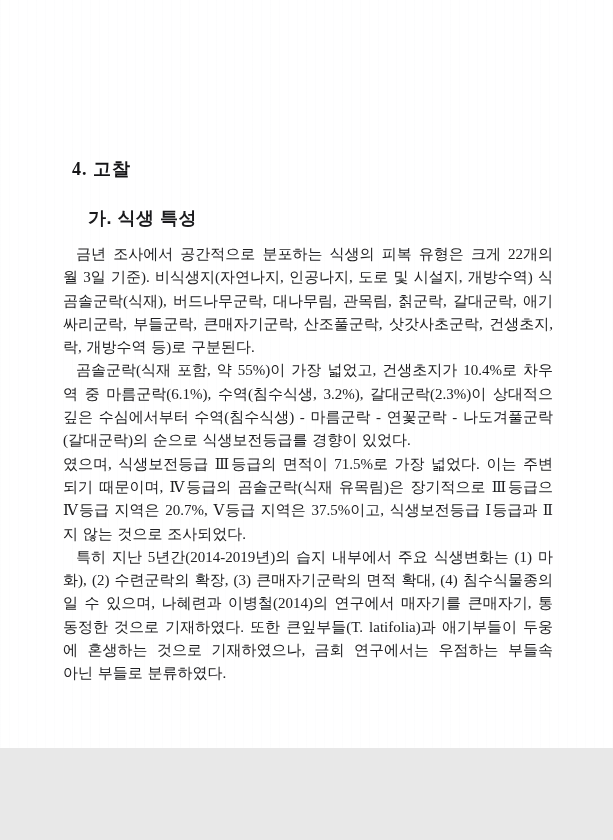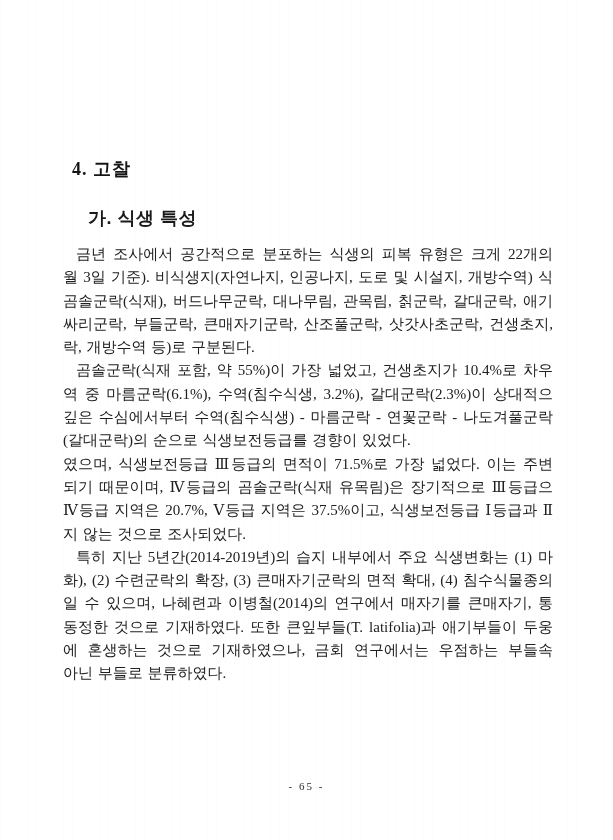--- a/index.html
+++ b/index.html
@@ -3,21 +3,21 @@
 <meta charset="utf-8">
 <style>
   html, body {
     margin: 0;
     padding: 0;
     background: #e8e8e8;
   }
   .page {
     position: relative;
     width: 613px;
-    height: 840px;
+    height: 748px;
     margin: 0 auto;
     background-color: #ffffff;
     background-image: repeating-linear-gradient(
       90deg,
       rgba(70, 80, 120, 0.012) 0px,
       rgba(70, 80, 120, 0.012) 1px,
       rgba(0, 0, 0, 0) 1px,
       rgba(0, 0, 0, 0) 9px
     );
     overflow: hidden;

